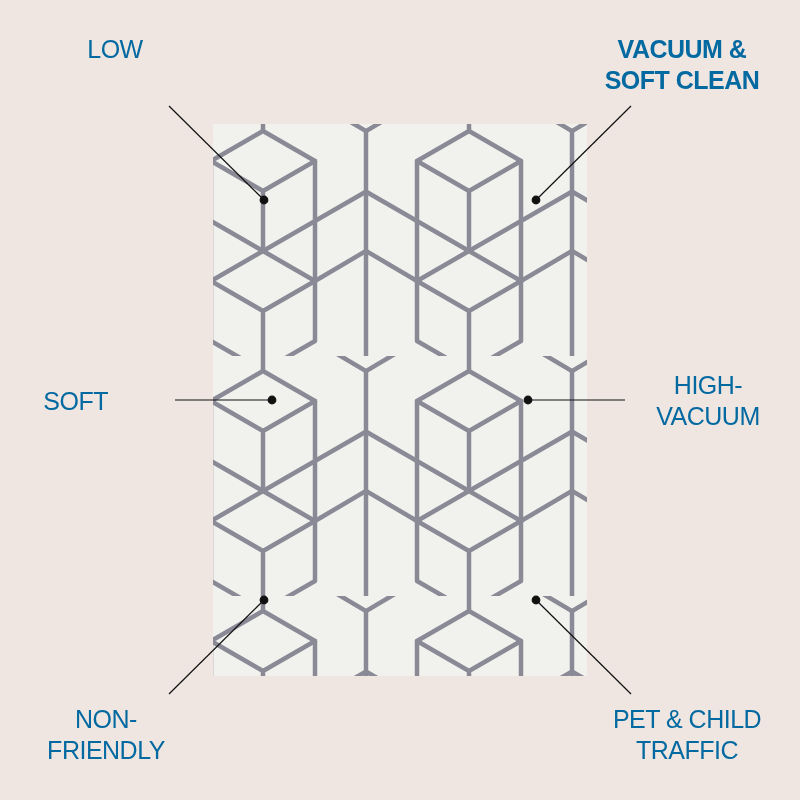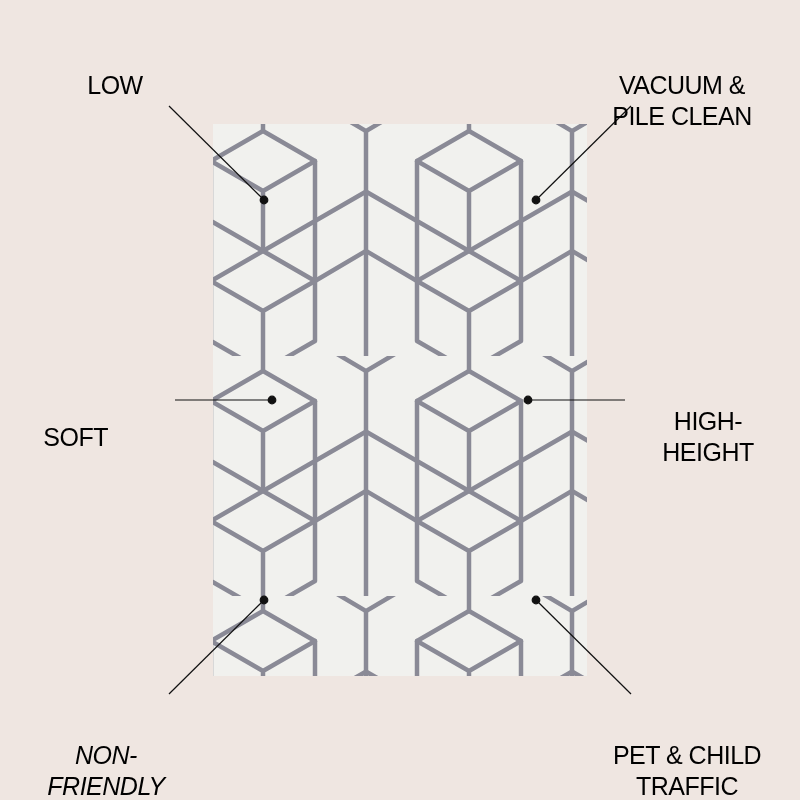--- a/index.html
+++ b/index.html
@@ -1,19 +1,19 @@
 <!DOCTYPE html>
 <html><head>
 <meta charset="utf-8">
 <style>
   html, body { margin:0; padding:0; }
   body { width:800px; height:800px; background:#efe6e1; position:relative; overflow:hidden; font-family:"Liberation Sans", sans-serif; }
   .rug { position:absolute; left:213px; top:124px; width:374px; height:552px; background:#f1f1ee; overflow:hidden; }
   .rug svg { position:absolute; left:0; top:0; }
-  .label { position:absolute; color:#000000; font-size:25px; line-height:31px; text-align:center; letter-spacing:-0.5px; white-space:nowrap;margin-top:36px; }
+  .label { position:absolute; color:#0369a1; font-size:25px; line-height:31px; text-align:center; letter-spacing:-0.5px; white-space:nowrap; }
   .overlay { position:absolute; left:0; top:0; }
 </style>
 </head>
 <body>
 
 <div class="rug">
   <svg width="374" height="552" viewBox="0 0 374 552">
     <defs>
       <pattern id="cubes" x="-53" y="-8" width="206" height="240" patternUnits="userSpaceOnUse">
         <g fill="none" stroke="#8a8a96" stroke-width="4.5" stroke-linecap="round" stroke-linejoin="round">
@@ -54,35 +54,35 @@
     <circle cx="264" cy="600" r="3.8"></circle>
     <line x1="631" y1="694" x2="536" y2="600"></line>
     <circle cx="536" cy="600" r="3.8"></circle>
   </g>
 </svg>
 
 <div class="label" style="left:38px; top:34px; width:154px;">
   <div>LOW</div>
 </div>
 
-<div class="label" style="left:600px; top:34px; width:164px;">
+<div class="label" style="left:600px; top:34px; width:164px;font-weight:bold;">
   <div>VACUUM &amp;</div>
-  <div>PILE CLEAN</div>
+  <div>SOFT CLEAN</div>
 </div>
 
 <div class="label" style="left:38px; top:386px; width:70px;text-align:right;">
   <div>SOFT</div>
 </div>
 
 <div class="label" style="left:652px; top:370px; width:112px;">
   <div>HIGH-</div>
-  <div>HEIGHT</div>
+  <div>VACUUM</div>
 </div>
 
-<div class="label" style="left:38px; top:704px; width:136px;font-style:italic;">
+<div class="label" style="left:38px; top:704px; width:136px;">
   <div>NON-</div>
   <div>FRIENDLY</div>
 </div>
 
 <div class="label" style="left:610px; top:704px; width:154px;">
   <div>PET &amp; CHILD</div>
   <div>TRAFFIC</div>
 </div>
 
 </body></html>

